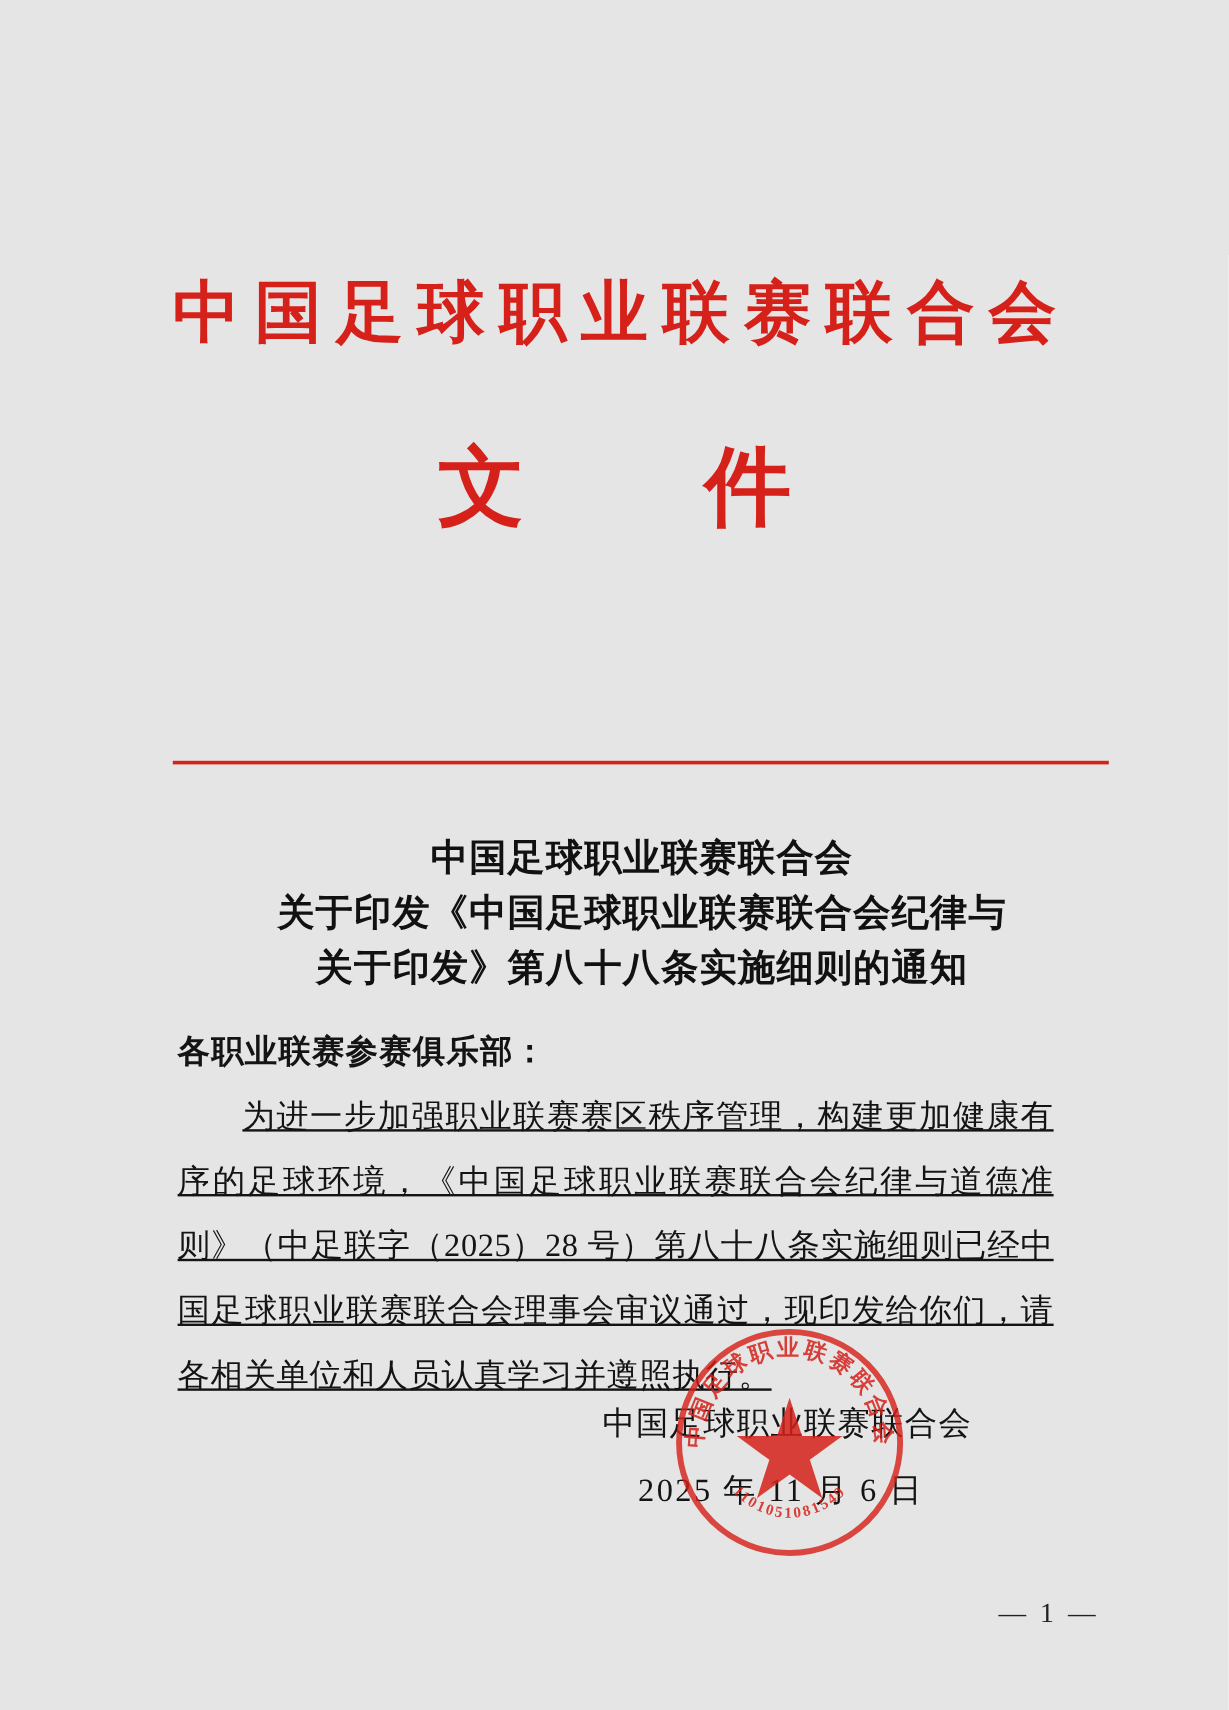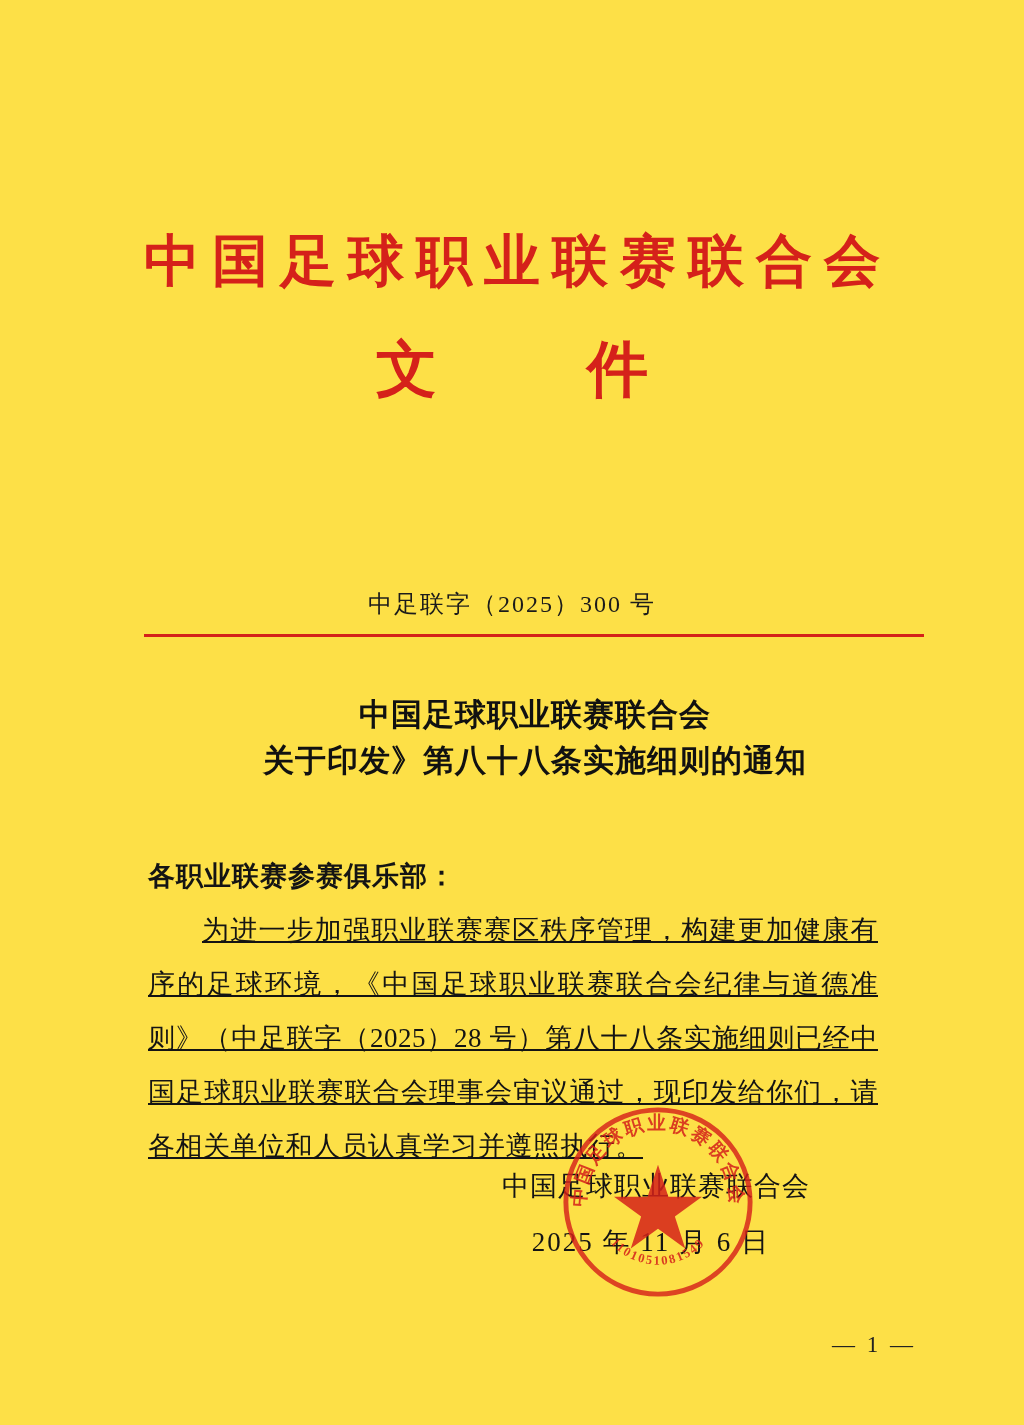--- a/index.html
+++ b/index.html
@@ -12,21 +12,21 @@
     height: 1425px;
     position: relative;
     font-family: "Liberation Serif", "DejaVu Serif", serif;
     color: #1a1a1a;
     overflow: hidden;
   }
 
   .page {
     position: absolute;
     inset: 0;
-    background: #fde047;
+    background: #e5e5e5;
   }
 
   
   .masthead {
     position: absolute;
     top: 232px;
     left: 0;
     right: 0;
     text-align: center;
   }
@@ -34,25 +34,25 @@
     font-family: "Liberation Serif", "DejaVu Serif", serif;
     font-weight: bold;
     color: #d5211a;
     font-size: 56px;
     letter-spacing: 12px;
     line-height: 1.05;
     text-indent: 12px;
     white-space: nowrap;
   }
   .masthead-sub {
-    margin-top: 52px;
+    margin-top: 79px;
     color: #d5211a;
-    font-family: Liberation Mono, monospace;
-    font-weight: bold;
-    font-size: 61px;
+    font-family: Liberation Serif, serif;
+    font-weight: bold;
+    font-size: 72px;
     letter-spacing: 150px;
     text-indent: 150px;
     line-height: 1;
     white-space: nowrap;
   }
 
   
   .doc-number {
     position: absolute;
     top: 588px;
@@ -165,26 +165,26 @@
 </head>
 <body>
 
 <div class="page">
 
   <div class="masthead">
     <div class="masthead-title">中国足球职业联赛联合会</div>
     <div class="masthead-sub">文件</div>
   </div>
 
-  <div class="doc-number">中足联字（2025）300 号</div>
 
   <div class="red-rule"></div>
 
   <div class="title-block">
     <span class="line">中国足球职业联赛联合会</span>
+    <span class="line">关于印发《中国足球职业联赛联合会纪律与</span>
     <span class="line">关于印发》第八十八条实施细则的通知</span>
   </div>
 
   <div class="salutation">各职业联赛参赛俱乐部：</div>
 
   <div class="body-text">
     <p>为进一步加强职业联赛赛区秩序管理，构建更加健康有序的足球环境，《中国足球职业联赛联合会纪律与道德准则》（中足联字（2025）28 号）第八十八条实施细则已经中国足球职业联赛联合会理事会审议通过，现印发给你们，请各相关单位和人员认真学习并遵照执行。</p>
   </div>
 
   <div class="signature">

